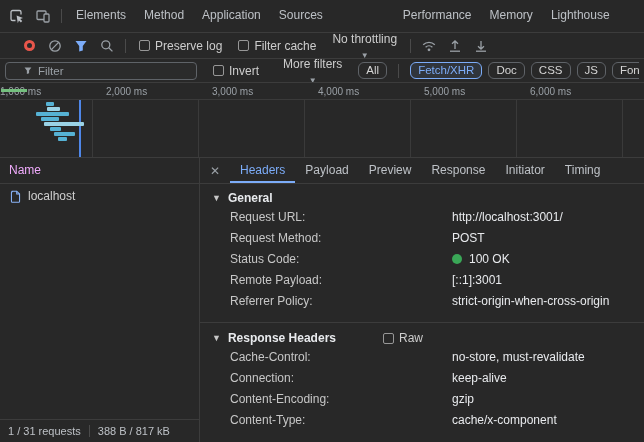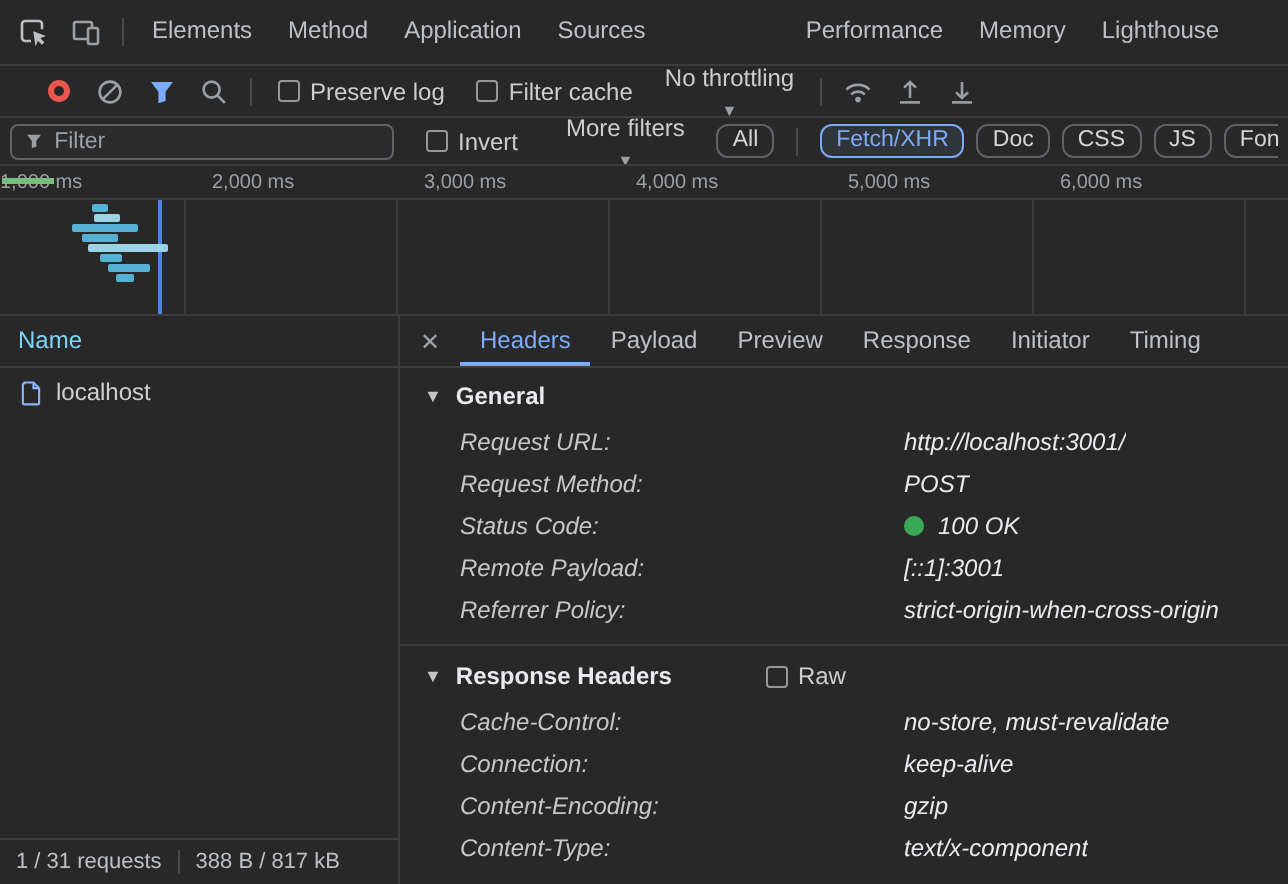--- a/index.html
+++ b/index.html
@@ -22,57 +22,57 @@
   
   .toolbar { height:26px; display:flex; align-items:center; border-bottom:1px solid #3c3c3c; padding:0 16px; }
   .check { display:flex; align-items:center; gap:5px; margin:0 8px; color:#cdcdcd; white-space:nowrap; }
   .cb { width:11px; height:11px; border:1.4px solid #979797; border-radius:2px; flex:none; }
   .dropdown { display:flex; align-items:center; gap:5px; margin:0 8px; color:#cdcdcd; white-space:nowrap;flex-direction:column; }
   .caret { font-size:8px; color:#9aa0a6; }
   .rec { width:11px; height:11px; border:3px solid #e9564b; border-radius:50%; }
 
   
   .filterrow { height:24px; display:flex; align-items:center; border-bottom:1px solid #3c3c3c; padding:0 5px; gap:8px; overflow:hidden; }
-  .filter-input { display:flex; align-items:center; gap:5px; width:192px; height:18px; border:1px solid #5f6368; border-radius:4px; background:#2b2b2b; padding:0 6px; flex:none; }
+  .filter-input { display:flex; align-items:center; gap:5px; width:192px; height:18px; border:1px solid #5f6368; border-radius:4px; background:#2b2b2b; padding:0 17px; flex:none; }
   .filter-input input { background:transparent; border:none; outline:none; color:#e8eaed; width:100%; font-family:"Liberation Sans", sans-serif; font-size:11.5px; }
   .filter-input input::placeholder { color:#9aa0a6; }
   .chips { display:flex; align-items:center; gap:6px; overflow:hidden; flex:1; }
   .chip { border:1px solid #5f6368; border-radius:6px; padding:1px 7px; line-height:13px; font-size:11.5px; color:#d5d5d5; white-space:nowrap; flex:none; }
   .chip.selected { color:#7cacf8; border-color:#7cacf8; background:rgba(124,172,248,0.10); }
 
   
   .timeline { position:relative; height:75px; border-bottom:1px solid #3c3c3c; overflow:hidden; }
   .tick { position:absolute; top:3px; width:88px; text-align:left; font-size:10px; color:#9aa0a6; }
   .gridline { position:absolute; top:16px; bottom:0; width:1px; background:#3a3a3a; }
   .ruler-line { position:absolute; top:16px; left:0; right:0; height:1px; background:#3a3a3a; }
   .wbar { position:absolute; height:4px; border-radius:1px; background:#56b2d4; }
   .wbar.light { background:#9bd3e6; }
   .event-line { position:absolute; width:2px; top:17px; bottom:0; background:#4f87e8; }
   .green-line { position:absolute; height:3px; background:#74bf7e; }
 
   
   .main { display:flex; height:284px; }
   .left { width:200px; flex:none; border-right:1px solid #3c3c3c; display:flex; flex-direction:column; }
-  .col-header { height:26px; line-height:25px; padding-left:9px; border-bottom:1px solid #3c3c3c; color:#7dd3fc; }
+  .col-header { height:26px; line-height:25px; padding-left:9px; border-bottom:1px solid #3c3c3c; color:#f0abfc; }
   .req-row { height:24px; display:flex; align-items:center; gap:6px; padding-left:9px; color:#cfcfcf; }
   .left .spacer { flex:1; }
   .statusbar { height:23px; border-top:1px solid #3c3c3c; display:flex; align-items:center; padding:0 8px; font-size:11px; color:#bdc1c6; }
   .statusbar .vdiv { margin:0 8px; height:12px; }
 
   .right { flex:1; min-width:0; display:flex; flex-direction:column; }
   .dtabs { height:26px; display:flex; align-items:stretch; border-bottom:1px solid #3c3c3c; overflow:hidden; }
   .close-btn { width:30px; display:flex; align-items:center; justify-content:center; color:#9aa0a6; font-size:12px; flex:none; }
   .dtab { padding:0 10px; line-height:24px; color:#bdc1c6; white-space:nowrap; }
   .dtab.selected { color:#7cacf8; box-shadow:inset 0 -2px 0 #7cacf8; }
 
   .dcontent { flex:1; overflow:hidden; padding-top:2px; }
   .section-header { height:24px; display:flex; align-items:center; gap:7px; padding-left:12px; color:#e8eaed; font-weight:600; }
   .tri { font-size:9px; color:#c7c7c7; font-weight:normal; }
   .raw-check { margin-left:40px; font-weight:normal; }
-  .kv { display:flex; align-items:center; height:21px; padding-left:30px;font-style:italic; }
+  .kv { display:flex; align-items:flex-start; height:21px; padding-left:30px; }
   .kv .k { width:222px; flex:none; color:#c7c7c7; white-space:nowrap; }
   .kv .v { color:#e8eaed; white-space:nowrap; display:flex; align-items:center; gap:7px; overflow:hidden; }
   .dot { width:10px; height:10px; border-radius:50%; background:#3aa757; flex:none; }
   .section-rh { border-top:1px solid #3c3c3c; margin-top:7px; padding-top:3px; }
 
   svg { display:block; }
 </style>
 </head>
 <body>
 
@@ -288,19 +288,19 @@
           <div class="kv">
             <span class="k">Connection:</span>
             <span class="v">keep-alive</span>
           </div>
           <div class="kv">
             <span class="k">Content-Encoding:</span>
             <span class="v">gzip</span>
           </div>
           <div class="kv">
             <span class="k">Content-Type:</span>
-            <span class="v">text/x-component</span>
+            <span class="v">cache/x-component</span>
           </div>
         </div>
       </div>
     </div>
   </div>
 </div>
 
 </body></html>

